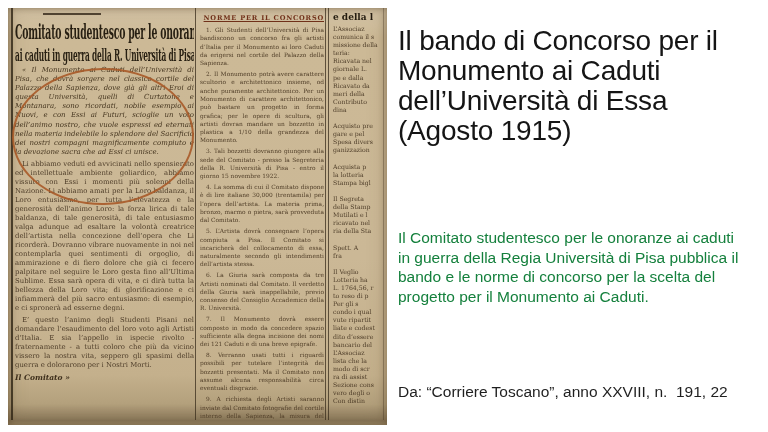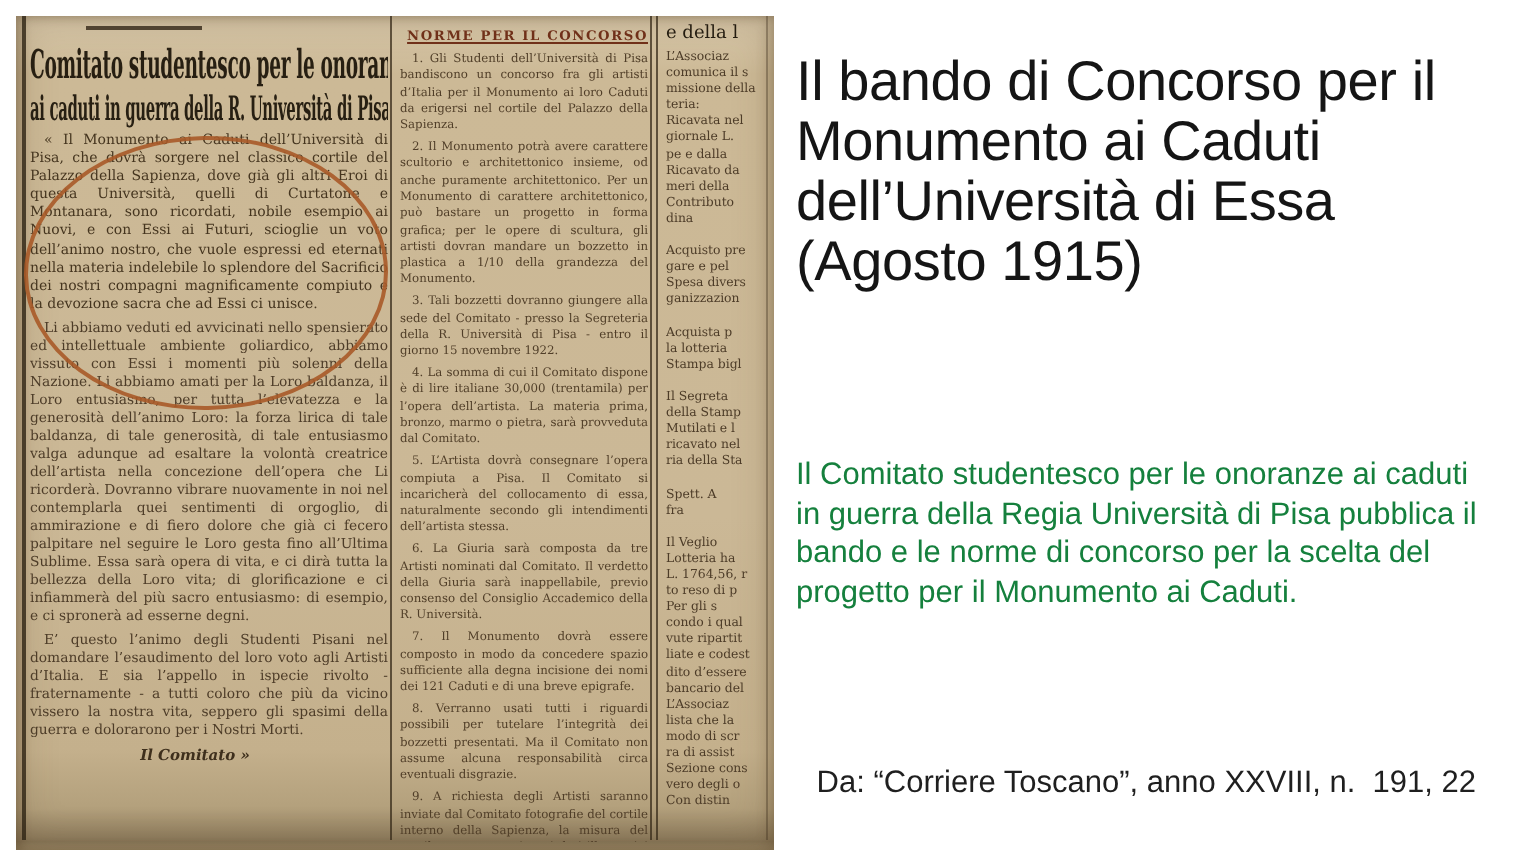--- a/index.html
+++ b/index.html
@@ -34,47 +34,47 @@
   .headline1{
     font-weight:700;color:#271f12;white-space:nowrap;letter-spacing:-.3px;
     font-size:15.5px;transform:scale(.60,1.28);transform-origin:left top;height:25px;margin-top:2px;
   }
   .headline2{
     font-weight:700;color:#271f12;white-space:nowrap;letter-spacing:-.3px;
     font-size:13.5px;transform:scale(.55,1.25);transform-origin:left top;height:21px;
   }
   .np-par{margin:0 0 3px 0;font-size:7px;line-height:9.1px;text-align:justify;text-indent:7px;color:#4d3c28;}
   .np-intro{margin-top:5px;margin-bottom:1px;}
-  .np-quote{color:#45351f;}
+  .np-quote{color:#45351f;font-style:italic;}
   .np-body{font-size:6.9px;line-height:9px;}
-  .np-signature{font-size:7.5px;font-weight:700;font-style:italic;text-align:center;padding-right:14px;color:#3e2f1c;}
+  .np-signature{font-size:7.5px;font-weight:700;font-style:italic;text-align:left;padding-right:14px;color:#3e2f1c;}
 
   .norme-header{
     margin:6px auto 4px auto;text-align:right;font-size:6.6px;font-weight:700;letter-spacing:.8px;
     color:#703019;text-decoration:underline;white-space:nowrap;
   }
   .norme-item{margin:0 0 2.6px 0;font-size:5.9px;line-height:8.3px;text-align:justify;text-indent:6px;color:#503e28;}
 
-  .rc-header{margin:4px 0 3px 0;font-size:9px;font-weight:400;color:#241c10;white-space:nowrap;}
+  .rc-header{margin:4px 0 3px 0;font-size:9px;font-weight:700;color:#241c10;white-space:nowrap;}
   .rc-line{font-size:6.2px;line-height:8.1px;white-space:nowrap;min-height:8.1px;color:#4d3c28;}
 
   .annotation-ellipse{
     position:absolute;left:4px;top:60px;width:178px;height:133px;
     border:2px solid rgba(168,90,40,.9);border-radius:50%;
     transform:rotate(-.8deg);z-index:5;pointer-events:none;
   }
 
   
   .title{position:absolute;left:398px;top:26px;width:340px;color:#151515;}
   .title-line{font-size:28px;line-height:30px;letter-spacing:-.2px;}
   .body-text{
     position:absolute;left:398px;top:228px;width:352px;
     font-size:15.5px;line-height:19.5px;color:#15803d;
   }
-  .citation{position:absolute;left:398px;top:382px;width:340px;color:#1f1f1f;text-align:right;}
+  .citation{position:absolute;left:398px;top:382px;width:340px;color:#1f1f1f;}
   .citation-line{font-size:15.5px;line-height:19.5px;white-space:pre-wrap;}
 </style>
 </head>
 <body>
 
 <div class="slide">
 
   <div class="newspaper">
 
     <div class="rule-v rule-left-edge"></div>

